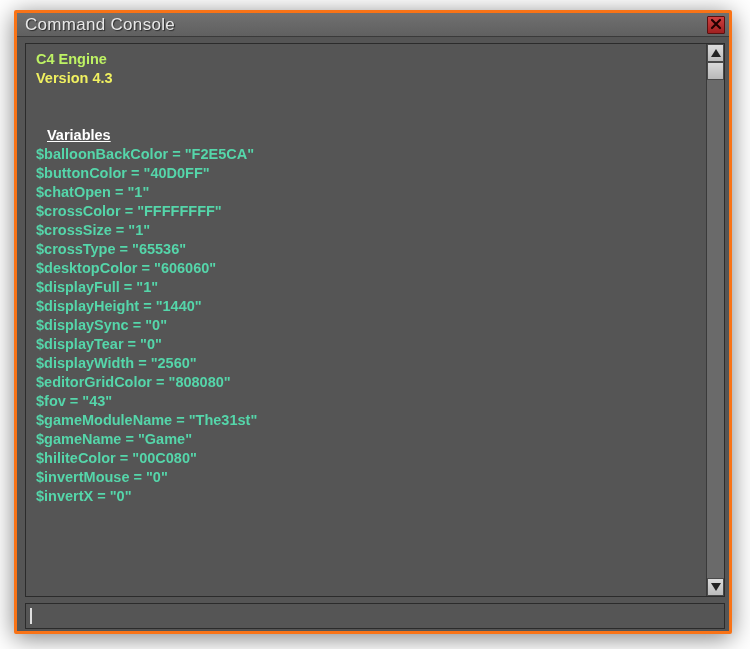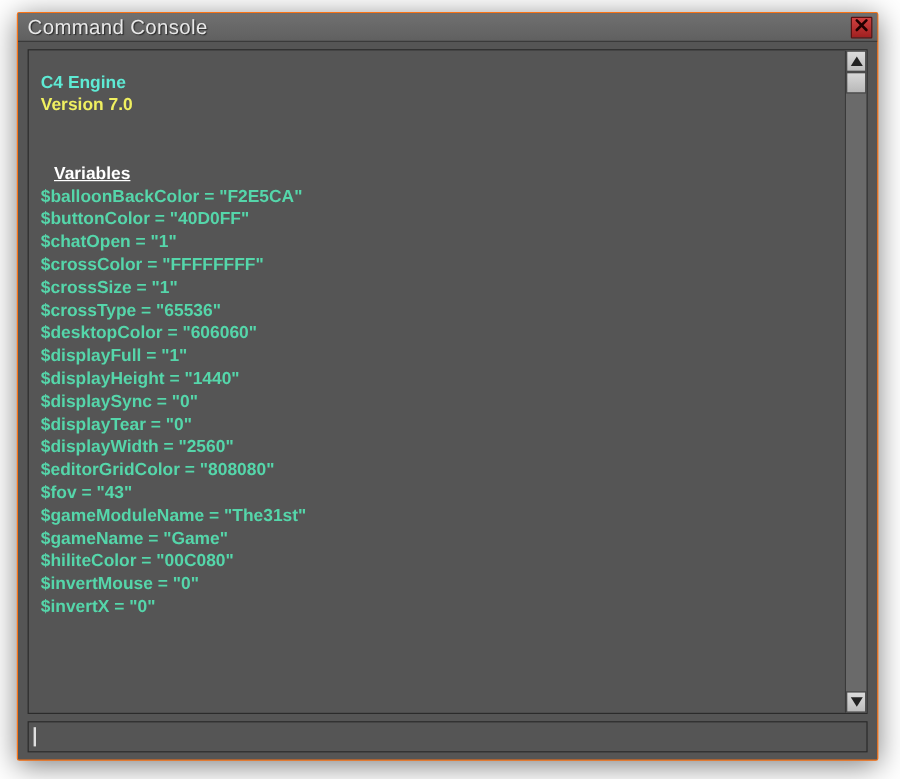--- a/index.html
+++ b/index.html
@@ -15,21 +15,21 @@
     left: 14px;
     top: 10px;
     width: 722px;
     height: 628px;
     filter: drop-shadow(0 4px 12px rgba(0,0,0,0.5));
   }
   .window {
     width: 718px;
     height: 624px;
     background: #555555;
-    border: 1px solid #f97316;
+    border: 3px solid #f97316;
     border-radius: 2px;
     box-sizing: border-box;
     position: relative;
   }
   .titlebar {
     height: 24px;
     background: linear-gradient(to bottom, #707070, #606060);
     border-bottom: 1px solid #3a3a3a;
     display: flex;
     align-items: center;
@@ -69,21 +69,21 @@
   }
   .text-pane {
     flex: 1;
     padding: 6px 8px 4px 10px;
     font-family: Arial, Helvetica, sans-serif;
     font-size: 14.5px;
     font-weight: bold;
     line-height: 19px;
     overflow: hidden;
   }
-  .line-engine { color: #5eead4; margin-top: 12px; }
+  .line-engine { color: #bef264; }
   .line-version { color: #f0f060; }
   .blank { height: 19px; }
   .line-section { color: #ffffff; text-decoration: underline; margin-left: 11px; }
   .line-var { color: #55d6aa; white-space: pre; }
   .scrollbar {
     width: 18px;
     background: #6a6a6a;
     border-left: 1px solid #3a3a3a;
     display: flex;
     flex-direction: column;
@@ -159,21 +159,21 @@
           <svg viewBox="0 0 12 12">
               <path d="M2 2 L10 10 M10 2 L2 10" stroke="#200" stroke-width="2.2" stroke-linecap="round"></path>
             </svg>
         </span>
       </div>
     </div>
 
     <div class="content-area">
       <div class="text-pane">
         <div class="line-engine">C4 Engine</div>
-        <div class="line-version">Version 7.0</div>
+        <div class="line-version">Version 4.3</div>
         <div class="blank"></div>
         <div class="blank"></div>
         <div class="line-section">Variables</div>
         <div id="var-list">
             <div class="line-var">$balloonBackColor = "F2E5CA"</div>
             <div class="line-var">$buttonColor = "40D0FF"</div>
             <div class="line-var">$chatOpen = "1"</div>
             <div class="line-var">$crossColor = "FFFFFFFF"</div>
             <div class="line-var">$crossSize = "1"</div>
             <div class="line-var">$crossType = "65536"</div>

